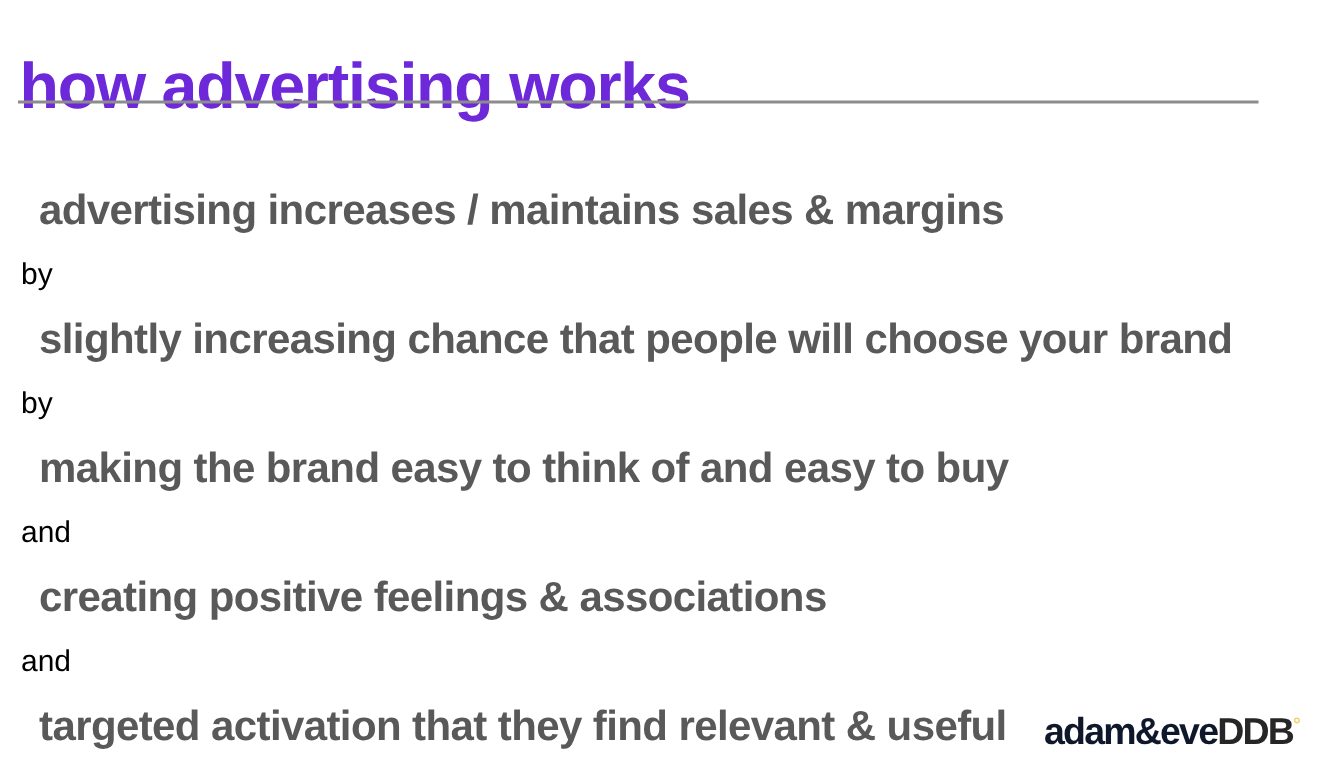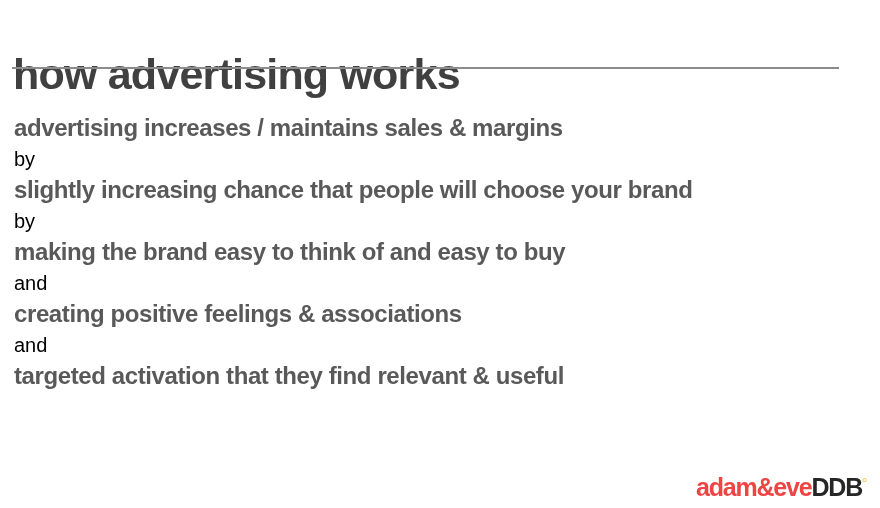--- a/index.html
+++ b/index.html
@@ -20,25 +20,25 @@
     width: 880px;
     height: 508px;
     background: #ffffff;
     box-sizing: border-box;
   }
 
   
   .slide-title {
     position: absolute;
     left: 13px;
-    top: 20px;
+    top: 4px;
     font-size: 43px;
     font-weight: bold;
     letter-spacing: -0.8px;
-    color: #404040;
+    color: #6d28d9;
     line-height: 50px;
     white-space: nowrap;
   }
 
   .title-rule {
     position: absolute;
     left: 12px;
     top: 67px;
     width: 827px;
     height: 0;
@@ -47,27 +47,27 @@
 
   
   .body-block {
     position: absolute;
     left: 14px;
     top: 112px;
     width: 850px;
   }
 
   .stmt {
-    font-size: 24px;
+    font-size: 28px;
     font-weight: bold;
     color: #595959;
     line-height: 32px;
     letter-spacing: -0.4px;
     white-space: nowrap;
-    margin: 0;
+    margin: 12px;
   }
 
   .conn {
     font-size: 20px;
     font-weight: normal;
     color: #000000;
     line-height: 30px;
     letter-spacing: 0px;
     white-space: nowrap;
     margin: 0;
@@ -77,21 +77,21 @@
   .logo {
     position: absolute;
     left: 696px;
     top: 470px;
     font-size: 25px;
     font-weight: bold;
     letter-spacing: -1.2px;
     line-height: 26px;
     white-space: nowrap;
   }
-  .logo-primary { color: #ef4444; }
+  .logo-primary { color: #0f172a; }
   .logo-secondary { color: #262626; margin-top: 44px; }
   .logo-mark {
     color: #f0d264;
     font-size: 13px;
     vertical-align: 9px;
     letter-spacing: 0;
   }
 </style>
 </head>
 <body>

